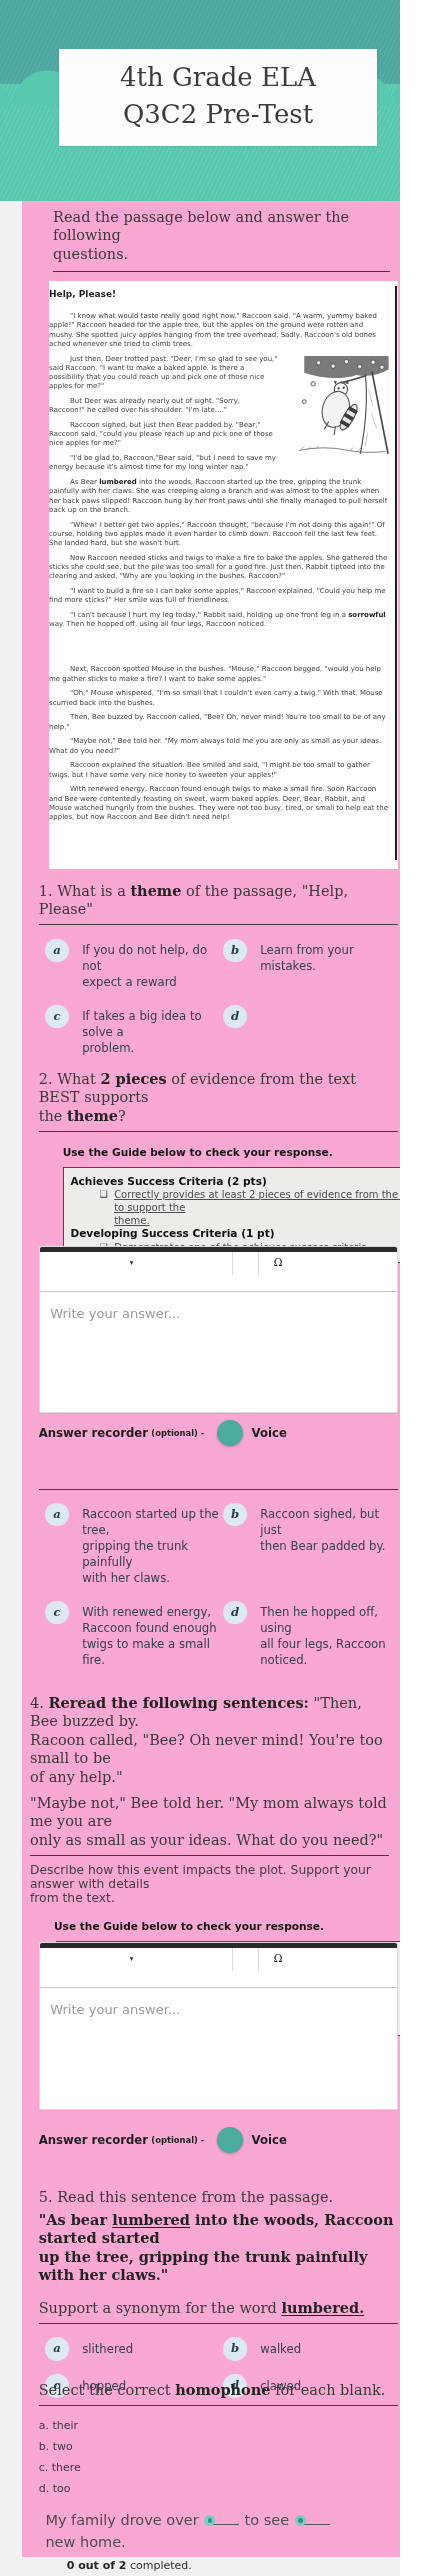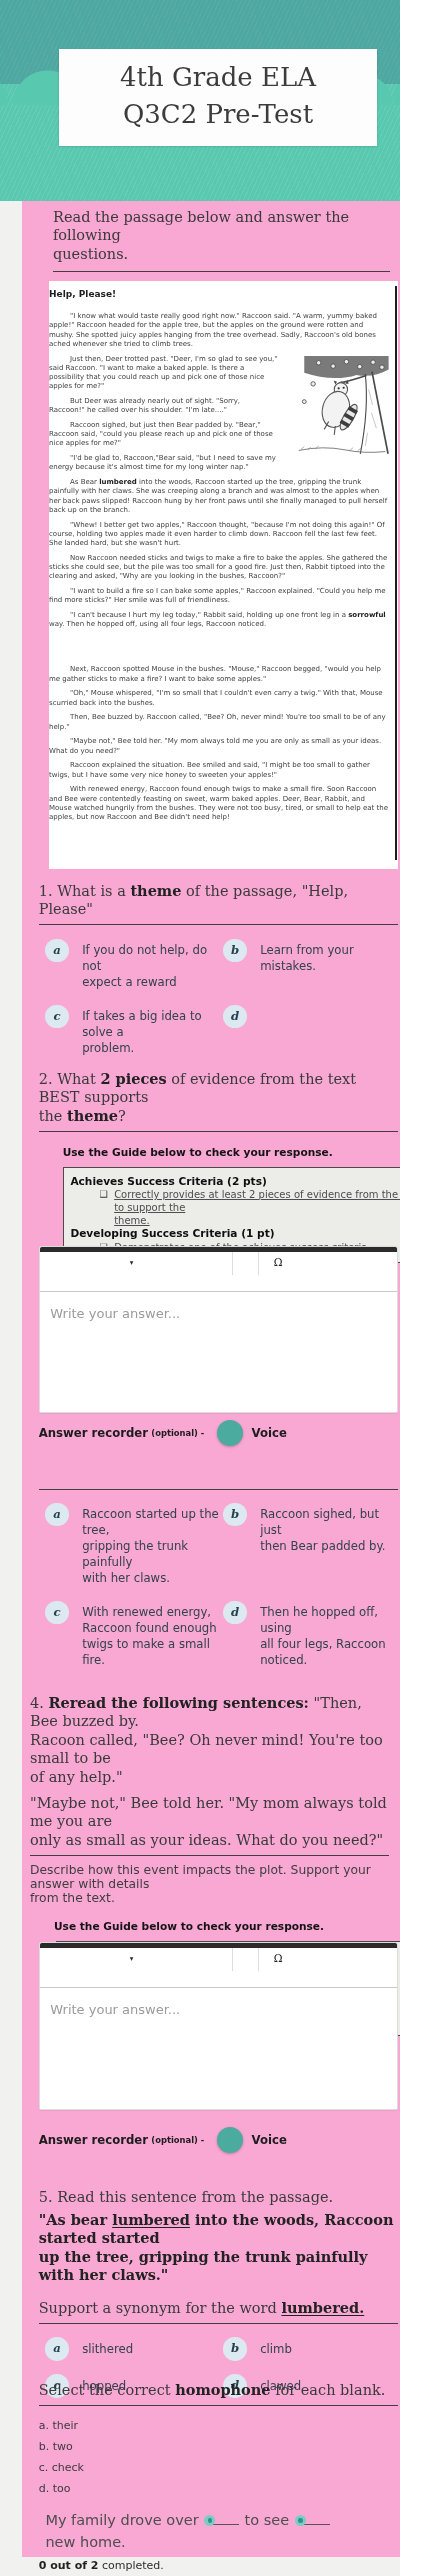--- a/index.html
+++ b/index.html
@@ -93,21 +93,21 @@
   .q-quote-bold{margin-top:4.5px;}
 
   
   .choices{margin-top:9px;font:11px/21px "DejaVu Sans",sans-serif;color:#3b3b3b;}
   .sentence{margin-top:13.4px;padding-left:6.7px;font:14.5px "DejaVu Sans",sans-serif;color:#4e4e4e;
     display:flex;align-items:center;gap:5.6px;flex-wrap:wrap;}
   .blank{display:inline-flex;align-items:center;cursor:pointer;}
   .dot{width:11px;height:11px;border-radius:50%;background:#7ecbc3;position:relative;}
   .dot::after{content:"";position:absolute;left:3.3px;top:3.3px;width:4.5px;height:4.5px;border-radius:50%;background:#2b968e;}
   .bline{width:26px;height:9px;border-bottom:1.1px solid #555;margin-left:-2.2px;}
-  .completed{margin-top:9px;font:11px "DejaVu Sans",sans-serif;color:#2e2e2e;}
+  .completed{margin-top:9px;font:11px "DejaVu Sans",sans-serif;color:#2e2e2e;margin-left:28px;}
 </style>
 </head>
 <body>
 
 <div class="page">
 
   <header class="hero">
     <div class="clouds"></div>
     <div class="title-card">
       <div class="title-line">4th Grade ELA</div>
@@ -322,40 +322,40 @@
 up the tree, gripping the trunk painfully with her claws."</span></h2>
       <h2 class="q-head" style="margin-top:14.5px;"><span>Support a synonym for the word </span><span class="b u">lumbered.</span></h2>
       <hr class="qline">
       <div class="opts" style="row-gap:13.4px;">
         <div class="opt">
           <span class="badge">a</span>
           <div class="opt-text">slithered</div>
         </div>
         <div class="opt">
           <span class="badge">b</span>
-          <div class="opt-text">climb</div>
+          <div class="opt-text">walked</div>
         </div>
         <div class="opt">
           <span class="badge">c</span>
           <div class="opt-text">hopped</div>
         </div>
         <div class="opt">
           <span class="badge">d</span>
           <div class="opt-text">clawed</div>
         </div>
       </div>
     </section>
 
     <section class="blk" id="sec-homo">
       <h2 class="q-head"><span>Select the correct </span><span class="b">homophone</span><span> for each blank.</span></h2>
       <hr class="qline">
       <div class="choices">
         <div>a. their</div>
         <div>b. two</div>
-        <div>c. check</div>
+        <div>c. there</div>
         <div>d. too</div>
       </div>
       <div class="sentence">
         <span>My family drove over</span>
         <span class="blank">
           <span class="dot"></span>
           <span class="bline"></span>
         </span>
         <span>to see</span>
         <span class="blank">

